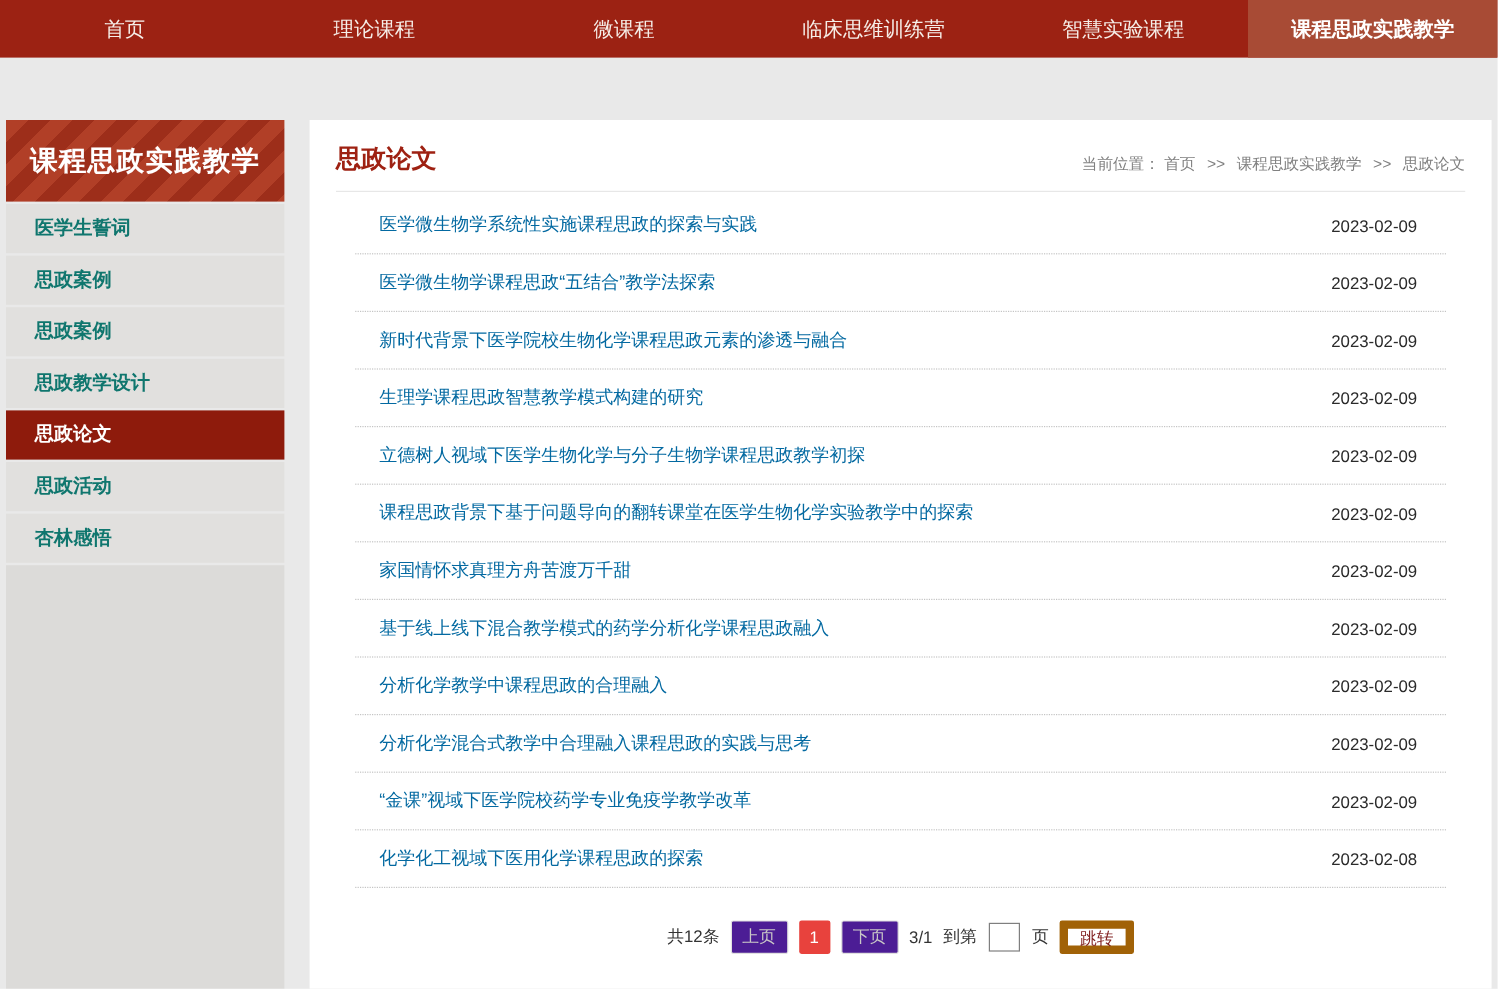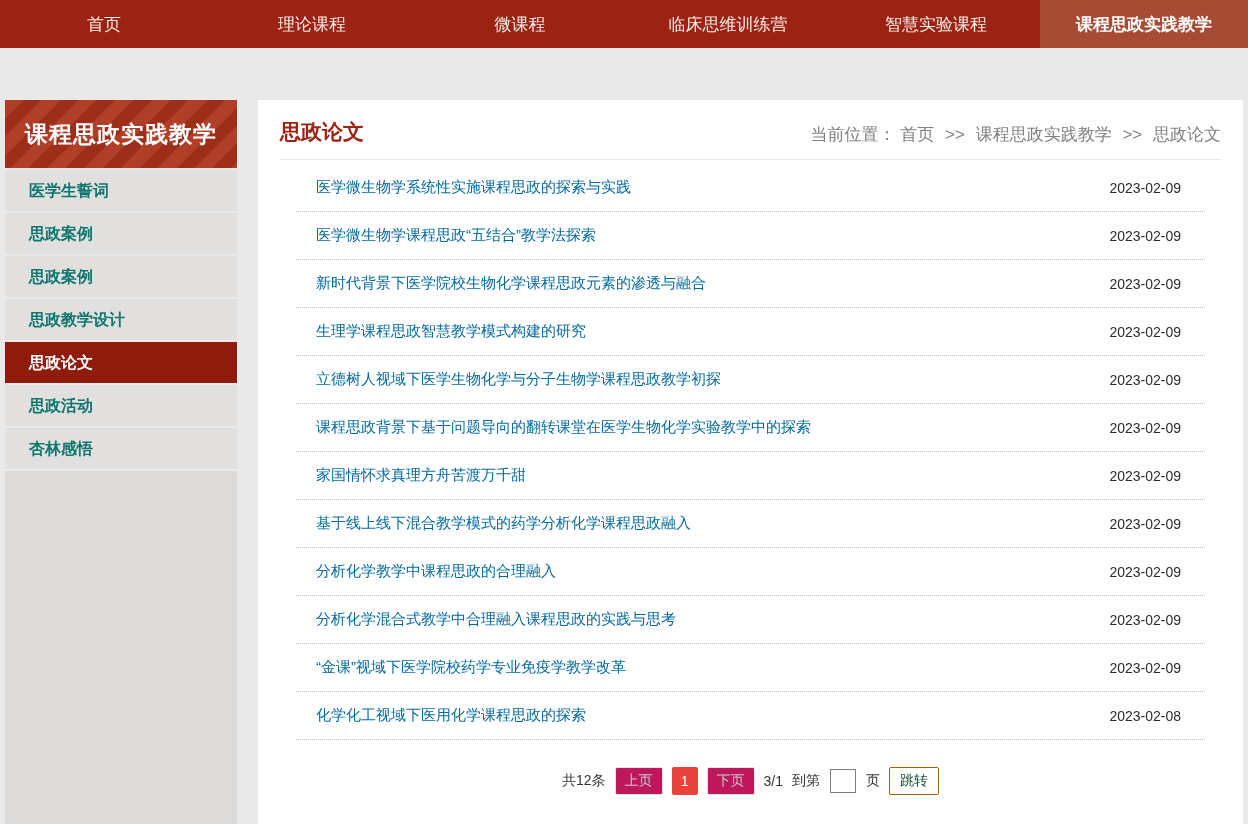--- a/index.html
+++ b/index.html
@@ -56,21 +56,21 @@
     padding: 18px 22px 0 22px;
   }
   .content-head {
     display: flex; justify-content: space-between; align-items: flex-end;
     border-bottom: 1px solid #e7e7e7; padding-bottom: 13px;
   }
   .page-title {
     margin: 0; color: var(--accent, #9e2112);
     font-size: 21px; font-weight: bold;
   }
-  .breadcrumb { color: #808080; font-size: 17px; }
+  .breadcrumb { color: #808080; font-size: 13px; }
   .breadcrumb a { color: #808080; text-decoration: none; cursor: pointer; }
   .crumb-sep { margin: 0 6px; }
 
   
   .article-list { list-style: none; margin: 4px 16px 0 16px; padding: 0; }
   .article-row {
     height: 48px; display: flex; align-items: center;
     justify-content: space-between;
     border-bottom: 1px dotted #c4c4c4;
     padding: 0 2px 0 20px;
@@ -80,38 +80,38 @@
     white-space: nowrap; overflow: hidden; text-overflow: ellipsis;
   }
   .article-date { color: #2b2b2b; font-size: 14px; flex: none; padding-right: 22px; }
 
   
   .pagination {
     margin-top: 27px; display: flex; align-items: center; justify-content: center;
     font-size: 14px; color: #333; gap: 9px;
   }
   .pg-btn {
-    width: 48px; height: 28px; background: #be185d;
+    width: 48px; height: 28px; background: #4c1d95;
     border: 1px solid #e0e0e0; color: #c9c7c7; font-size: 14px;
     border-radius: 2px; cursor: pointer;
     font-family: inherit;
   }
   .pg-current {
     width: 26px; height: 28px; border: none; border-radius: 2px;
     background: var(--page-active-bg, #e8423d); color: #fff;
     font-size: 14px; cursor: pointer; font-family: inherit;
   }
   .pg-goto { display: flex; align-items: center; gap: 10px; }
   .pg-input {
     width: 26px; height: 24px; border: 1px solid #7f7f7f;
     background: #fff; font-size: 14px; padding: 0 2px;
   }
   .pg-jump {
     height: 28px; padding: 0 10px; background: #fff;
-    border: 1px solid #a16207; color: #14532d; font-size: 14px;
+    border: 7px solid #a16207; color: #7f1d1d; font-size: 14px;
     border-radius: 2px; cursor: pointer; font-family: inherit;
   }
 </style>
 </head>
 <body>
 
 <nav class="topnav">
 
     <a class="nav-item">首页</a>
 

